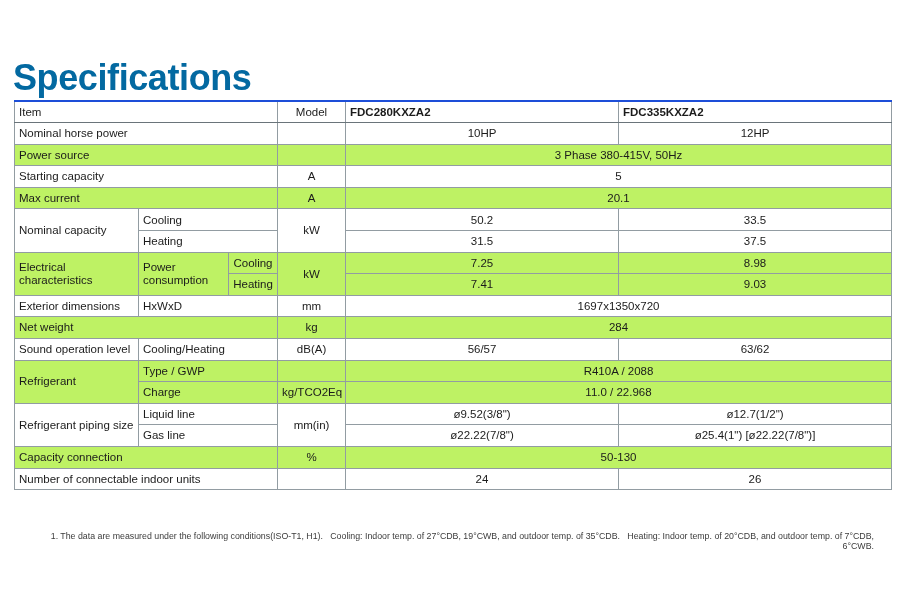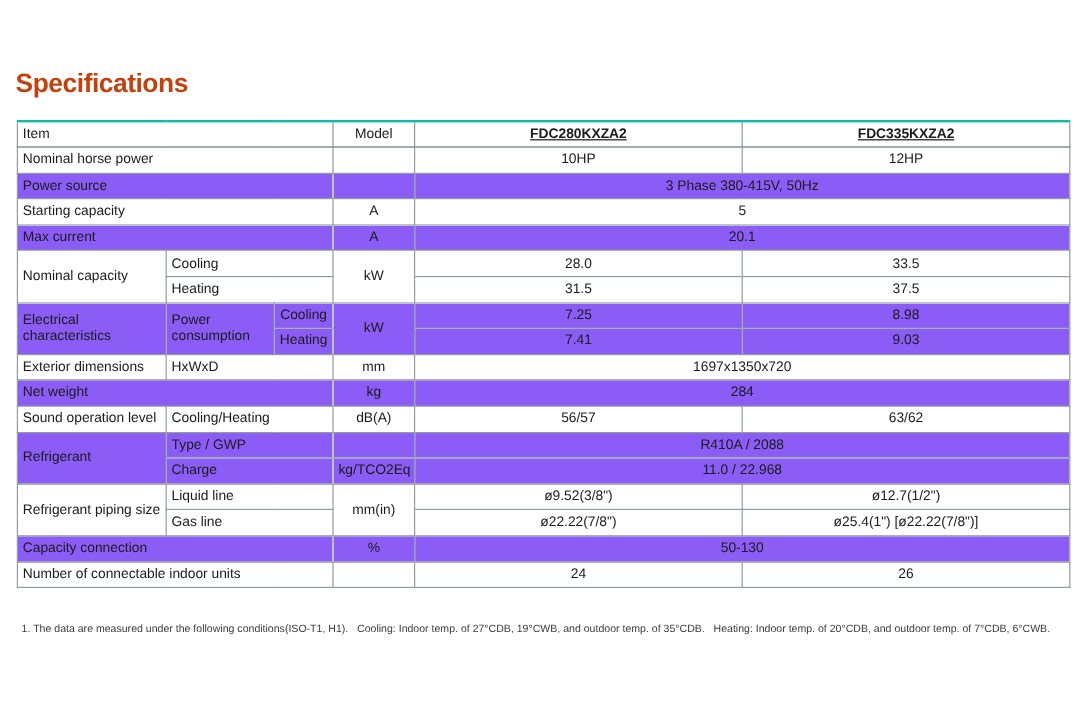--- a/index.html
+++ b/index.html
@@ -2,52 +2,52 @@
 <html><head>
 <meta charset="utf-8">
 <style>
   html,body{margin:0;padding:0;}
   body{
     width:900px;height:600px;background:#ffffff;position:relative;
     font-family:"Liberation Sans", sans-serif;overflow:hidden;
   }
   .page-title{
     position:absolute;left:13px;top:57px;
-    font-size:22px;font-weight:600;letter-spacing:-0.4px;color:#c2410c;
+    font-size:36px;font-weight:600;letter-spacing:-0.4px;color:#0369a1;
   }
   table.spec{
     position:absolute;left:14px;top:100px;width:877px;
     border-collapse:collapse;table-layout:fixed;
-    border-top:2px solid #14b8a6;
+    border-top:2px solid #1d4ed8;
   }
   table.spec tr{height:21.6px;}
   table.spec td{
     border:1px solid #929ca2;
     font-size:11.5px;color:#1b1b1b;line-height:12.5px;
     padding:0 4px;overflow:hidden;vertical-align:middle;
     background:#ffffff;
   }
   td.lab{text-align:left;padding-left:8px;}
   td.ctr{text-align:center;}
   td.small{font-size:10px;text-align:center;}
   td.tiny{font-size:9px;text-align:right;padding:0 1px;}
-  tr.shade td{background:#8b5cf6;}
+  tr.shade td{background:#bef264;}
   td.model-th{
     background:#7d949e;color:#ffffff;font-weight:bold;
-    text-align:center;font-size:11.5px;text-decoration:underline;
+    font-size:11.5px;
   }
   td.no-right{border-right:none;}
   td.no-left{border-left:none;}
   tr.hdr td{border-bottom:1.5px solid #6a747a;}
   .footnotes{
     position:absolute;left:14px;top:494px;width:876px;
     font-size:8.8px;line-height:10.3px;color:#3b3b3b;
     white-space:pre-wrap;
   }
-  .footnotes div{margin:4px;}
+  .footnotes div{margin:16px;text-align:right;}
 </style>
 </head>
 <body>
 
 <div class="page-title">Specifications</div>
 
 <table class="spec">
   <colgroup>
     <col style="width:124px">
       <col style="width:90px">
@@ -87,21 +87,21 @@
   <tr class="shade">
     <td colspan="3" class="lab">Max current</td>
     <td class="ctr">A</td>
     <td colspan="2" class="ctr">20.1</td>
   </tr>
 
   <tr>
     <td rowspan="2" class="lab">Nominal capacity</td>
     <td colspan="2" class="lab">Cooling</td>
     <td rowspan="2" class="ctr">kW</td>
-    <td class="ctr">28.0</td>
+    <td class="ctr">50.2</td>
     <td class="ctr">33.5</td>
   </tr>
 
   <tr>
     <td colspan="2" class="lab">Heating</td>
     <td class="ctr">31.5</td>
     <td class="ctr">37.5</td>
   </tr>
 
   <tr class="shade">

